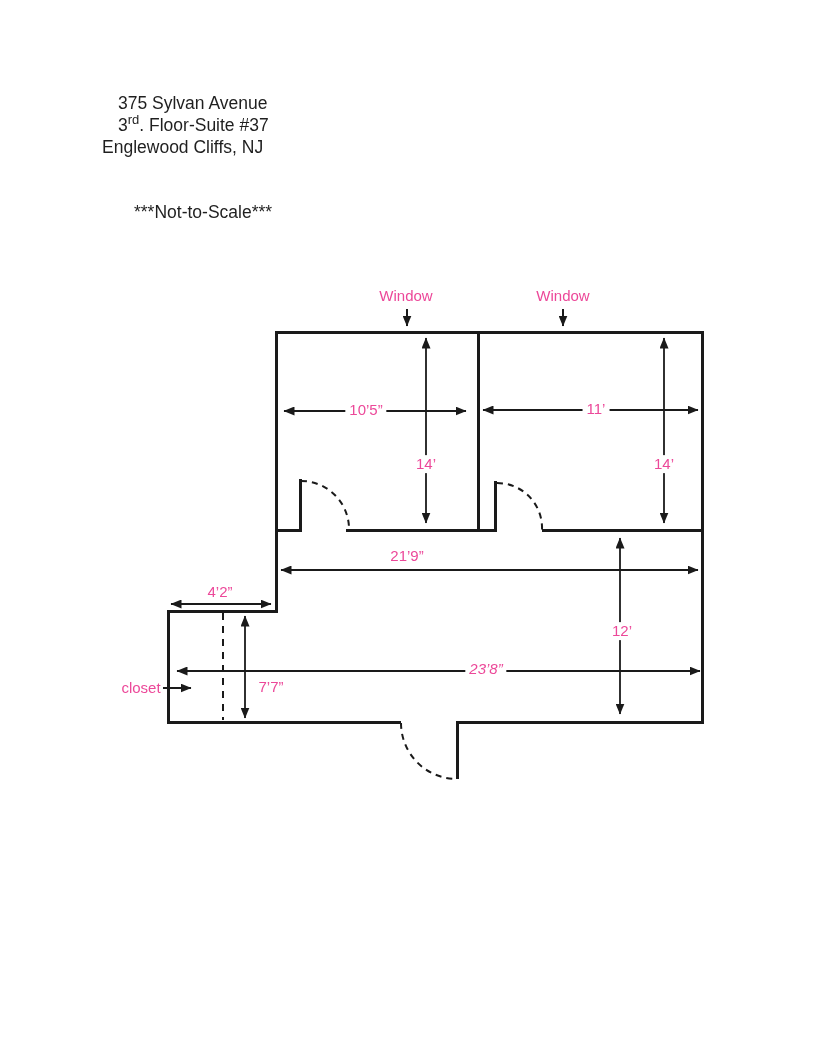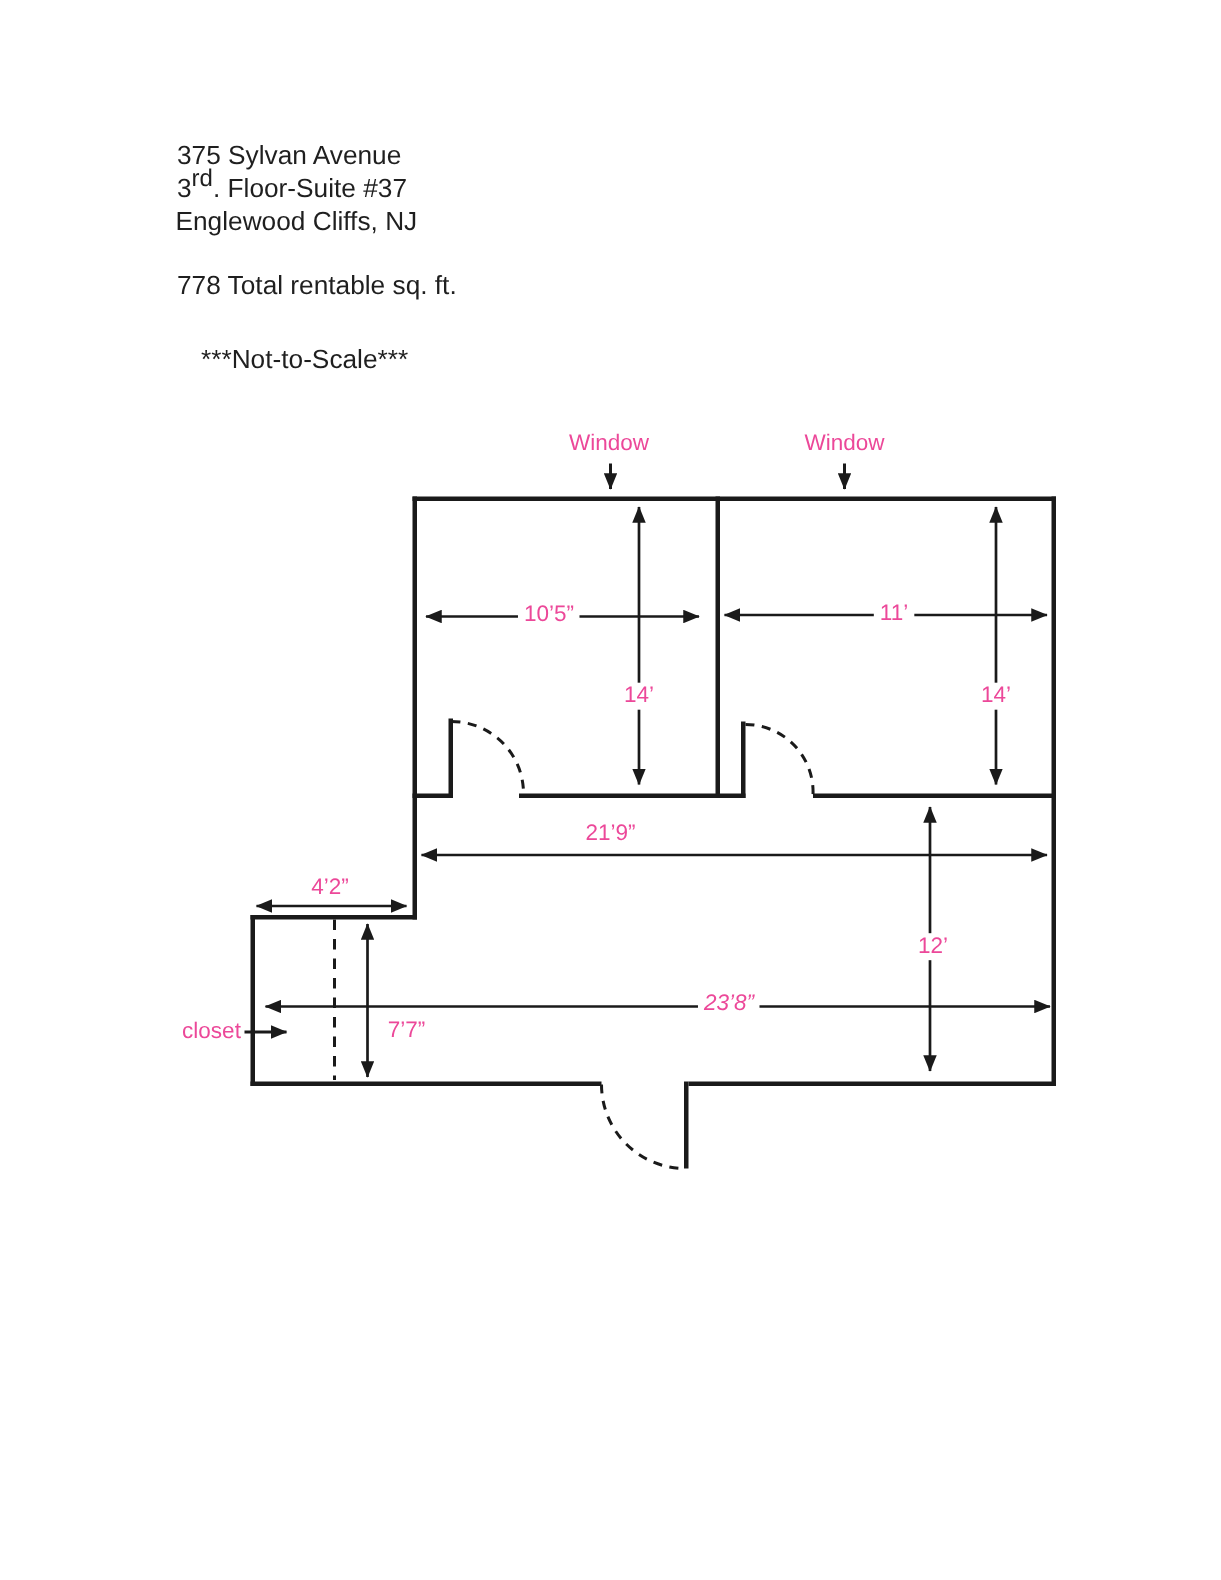--- a/index.html
+++ b/index.html
@@ -13,21 +13,21 @@
     overflow: hidden;
   }
   
   .hline {
     position: absolute;
     font-size: 17.5px;
     line-height: 20px;
     color: #1f1f1f;
     white-space: nowrap;
   }
-  .hline sup { font-size: 16px; vertical-align: super; line-height: 0; text-align: right; }
+  .hline sup { font-size: 13px; vertical-align: super; line-height: 0; text-align: right; }
   
   .wall { position: absolute; background: #1a1a1a; }
   
   .lines-layer { position: absolute; left: 0; top: 0; pointer-events: none; }
   
   .dim {
     position: absolute;
     transform: translate(-50%, -50%);
     font-size: 15px;
     line-height: 1.05;
@@ -38,23 +38,22 @@
   }
   .plain { background: transparent; padding: 1px 2px; }
 </style>
 </head>
 <body>
 
 <div class="canvas">
 
   <div class="hline" style="left:118px; top:93px;">375 Sylvan Avenue</div>
   <div class="hline" style="left:118px; top:115px;"><span>3</span><sup>rd</sup><span>. Floor-Suite #37</span></div>
-  <div class="hline" style="left:117px; top:137px;">Englewood Cliffs, NJ</div>
-  <div class="hline" style="left:118px; top:180px;">778 Total rentable sq. ft.</div>
-  <div class="hline" style="left:134px; top:202px;margin-top:27px;">***Not-to-Scale***</div>
+  <div class="hline" style="left:102px; top:137px;">Englewood Cliffs, NJ</div>
+  <div class="hline" style="left:134px; top:202px;">***Not-to-Scale***</div>
 
   <div class="wall" style="left:275px; top:331px; width:429px; height:3px;"></div>
   <div class="wall" style="left:701px; top:331px; width:3px; height:393px;"></div>
   <div class="wall" style="left:459px; top:721px; width:245px; height:3px;"></div>
   <div class="wall" style="left:167px; top:721px; width:234px; height:3px;"></div>
   <div class="wall" style="left:167px; top:610px; width:3px; height:114px;"></div>
   <div class="wall" style="left:167px; top:610px; width:111px; height:3px;"></div>
   <div class="wall" style="left:275px; top:331px; width:3px; height:282px;"></div>
   <div class="wall" style="left:477px; top:331px; width:3px; height:201px;"></div>
   <div class="wall" style="left:275px; top:529px; width:26px; height:3px;"></div>

